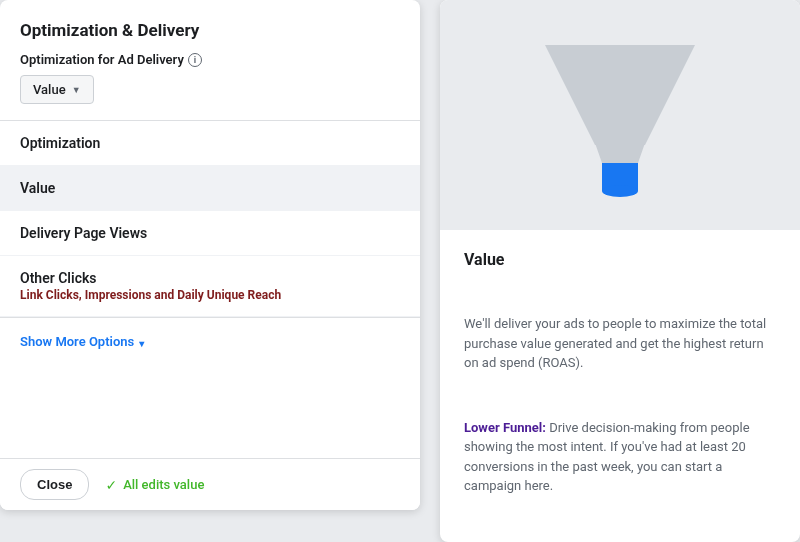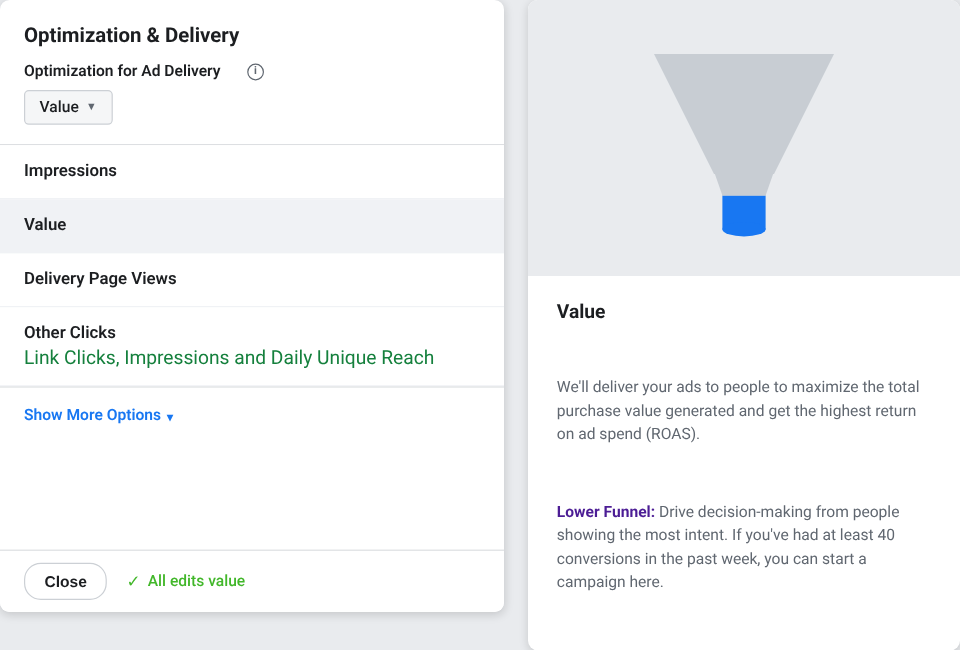--- a/index.html
+++ b/index.html
@@ -42,21 +42,21 @@
       padding: 0 20px 12px 20px;
     }
 
     .optimization-label {
       font-size: 13px;
       font-weight: 600;
       color: #1c1e21;
       padding: 0 20px 8px 20px;
       display: flex;
       align-items: center;
-      gap: 22px;
+      gap: 4px;
     }
 
     .info-icon {
       display: inline-flex;
       align-items: center;
       justify-content: center;
       width: 14px;
       height: 14px;
       border-radius: 50%;
       border: 1.5px solid #606770;
@@ -104,23 +104,23 @@
       color: #1c1e21;
       cursor: pointer;
       border-bottom: 1px solid #f0f2f5;
     }
 
     .menu-item.selected {
       background: #f0f2f5;
     }
 
     .menu-item .sub-text {
-      font-size: 16px;
-      font-weight: 400;
-      color: #15803d;
+      font-size: 12px;
+      font-weight: 700;
+      color: #7f1d1d;
       margin-top: 2px;
     }
 
     .show-more-link {
       padding: 16px 20px;
       font-size: 13px;
       font-weight: 600;
       color: #1877f2;
       cursor: pointer;
       display: flex;
@@ -238,21 +238,21 @@
 
     <div class="dropdown-btn">
       <span>Value</span>
       <span class="dropdown-arrow">▼</span>
     </div>
 
     <div class="divider"></div>
 
     <div class="dropdown-menu">
       <div class="menu-item">
-        <div>Impressions</div>
+        <div>Optimization</div>
       </div>
       <div class="menu-item selected">
         <div>Value</div>
       </div>
       <div class="menu-item">
         <div>Delivery Page Views</div>
       </div>
       <div class="menu-item">
         <div>Other Clicks</div>
         <div class="sub-text">Link Clicks, Impressions and Daily Unique Reach</div>
@@ -289,18 +289,18 @@
         <ellipse cx="80" cy="156" rx="18" ry="6" fill="#1877f2"></ellipse>
 
         <polygon points="55,108 105,108 98,128 62,128" fill="#c8cdd3"></polygon>
       </svg>
     </div>
 
     <div class="info-content">
       <div class="info-title">Value</div>
       <p class="info-text">We'll deliver your ads to people to maximize the total purchase value generated and get the highest return on ad spend (ROAS).</p>
       <p class="info-text">
-        <strong>Lower Funnel:</strong><span> Drive decision-making from people showing the most intent. If you've had at least 40 conversions in the past week, you can start a campaign here.</span>
+        <strong>Lower Funnel:</strong><span> Drive decision-making from people showing the most intent. If you've had at least 20 conversions in the past week, you can start a campaign here.</span>
       </p>
     </div>
   </div>
 
 </div>
 
 </body></html>

